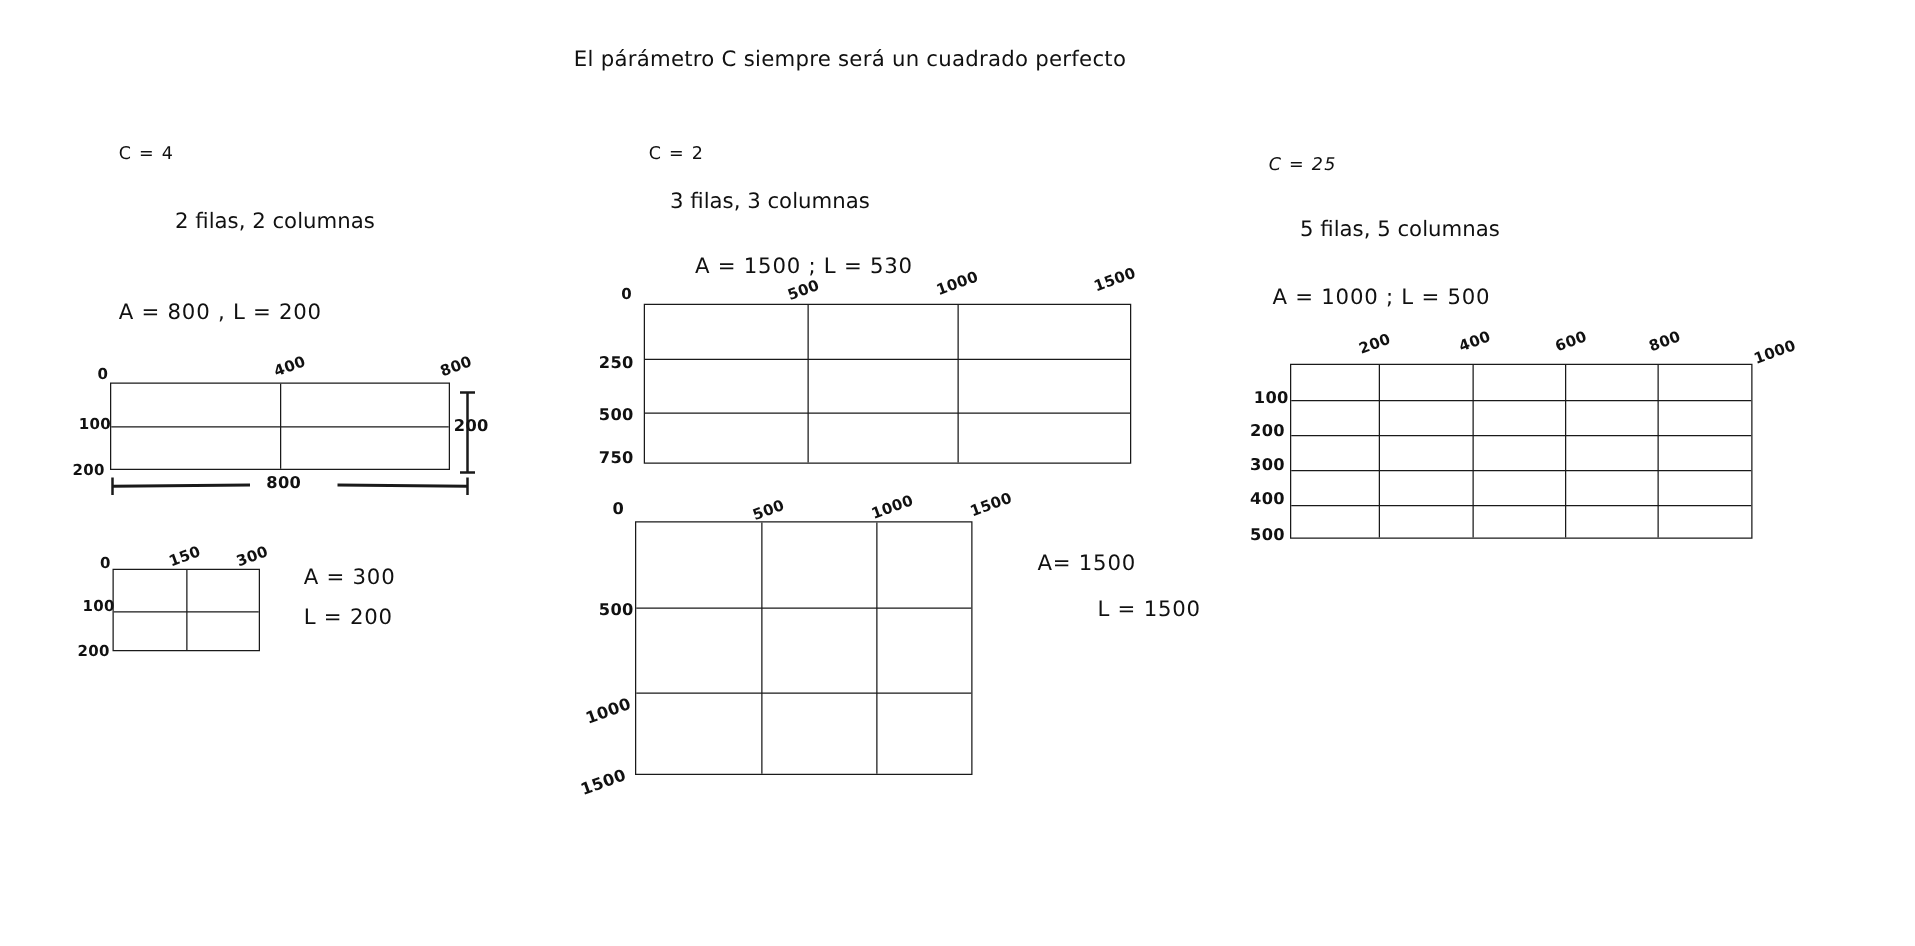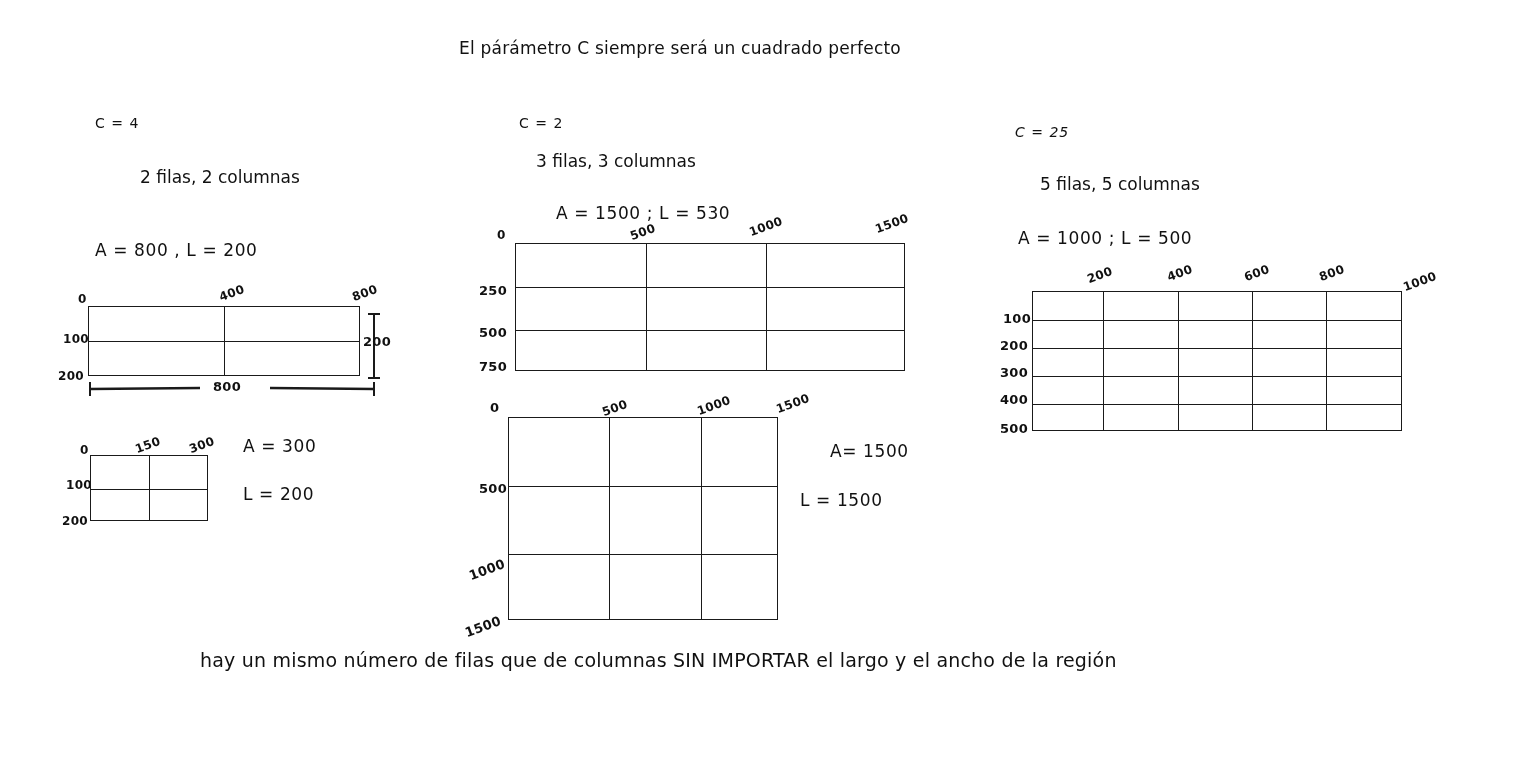--- a/index.html
+++ b/index.html
@@ -113,21 +113,21 @@
 <div class="abs tick rot" style="left:138px; top:442px;">150</div>
 <div class="abs tick rot" style="left:192px; top:442px;">300</div>
 <div class="abs tick" style="left:66px; top:478px;">100</div>
 <div class="abs tick" style="left:62px; top:514px;">200</div>
 
 <div class="grid" style="left:90px; top:455px; width:118px; height:66px;">
   <div class="gl h" style="top:33px;"></div>
   <div class="gl v" style="left:58px;"></div>
 </div>
 
-<div class="abs dims" style="left:243px; top:436px;">A = 300</div>
+<div class="abs dims" style="left:243px; top:452px;">A = 300</div>
 <div class="abs dims" style="left:243px; top:484px;">L = 200</div>
 
 <div class="abs case-label" style="left:519px; top:115px;">C = 2</div>
 <div class="abs case-sub" style="left:536px; top:151px;">3 filas, 3 columnas</div>
 
 <div class="abs dims" style="left:556px; top:203px;">A = 1500 ;  L = 530</div>
 
 <div class="abs tick" style="left:497px; top:228px;">0</div>
 <div class="abs tick rot" style="left:633px; top:229px;">500</div>
 <div class="abs tick rot" style="left:752px; top:225px;">1000</div>
@@ -154,21 +154,21 @@
 <div class="abs tick big rot" style="left:468px; top:625px;">1500</div>
 
 <div class="grid" style="left:508px; top:417px; width:270px; height:203px;">
   <div class="gl h" style="top:68px;"></div>
   <div class="gl h" style="top:136px;"></div>
   <div class="gl v" style="left:100px;"></div>
   <div class="gl v" style="left:192px;"></div>
 </div>
 
 <div class="abs dims" style="left:830px; top:441px;">A= 1500</div>
-<div class="abs dims" style="left:800px; top:478px;margin-top:12px;">L = 1500</div>
+<div class="abs dims" style="left:878px; top:478px;">L = 1500</div>
 
 <div class="abs case-label" style="left:1015px; top:124px;font-style:italic;">C = 25</div>
 <div class="abs case-sub" style="left:1040px; top:174px;">5 filas, 5 columnas</div>
 
 <div class="abs dims" style="left:1018px; top:228px;">A = 1000  ;  L = 500</div>
 
 <div class="abs tick rot" style="left:1090px; top:272px;">200</div>
 <div class="abs tick rot" style="left:1170px; top:270px;">400</div>
 <div class="abs tick rot" style="left:1247px; top:270px;">600</div>
 <div class="abs tick rot" style="left:1322px; top:270px;">800</div>
@@ -185,14 +185,13 @@
   <div class="gl h" style="top:56px;"></div>
   <div class="gl h" style="top:84px;"></div>
   <div class="gl h" style="top:112px;"></div>
   <div class="gl v" style="left:70px;"></div>
   <div class="gl v" style="left:145px;"></div>
   <div class="gl v" style="left:219px;"></div>
   <div class="gl v" style="left:293px;"></div>
 </div>
 
 <div class="abs footer">
-  <div>hay un mismo número de filas que de columnas SIN IMPORTAR el largo y el ancho de la región</div>
 </div>
 
 </body></html>

